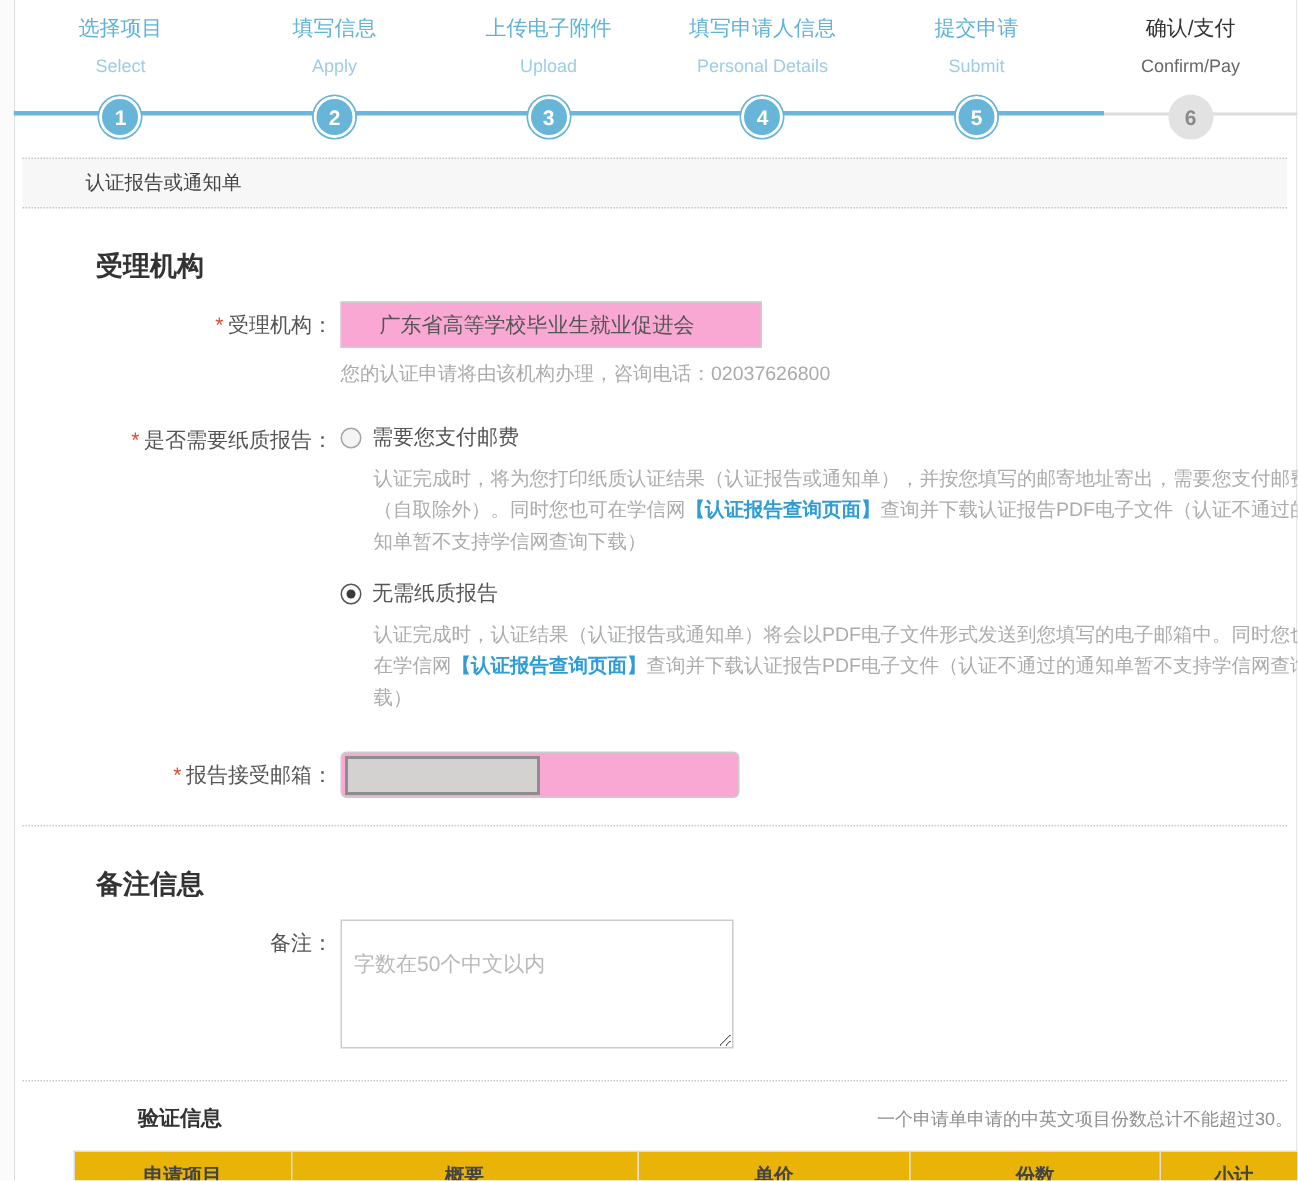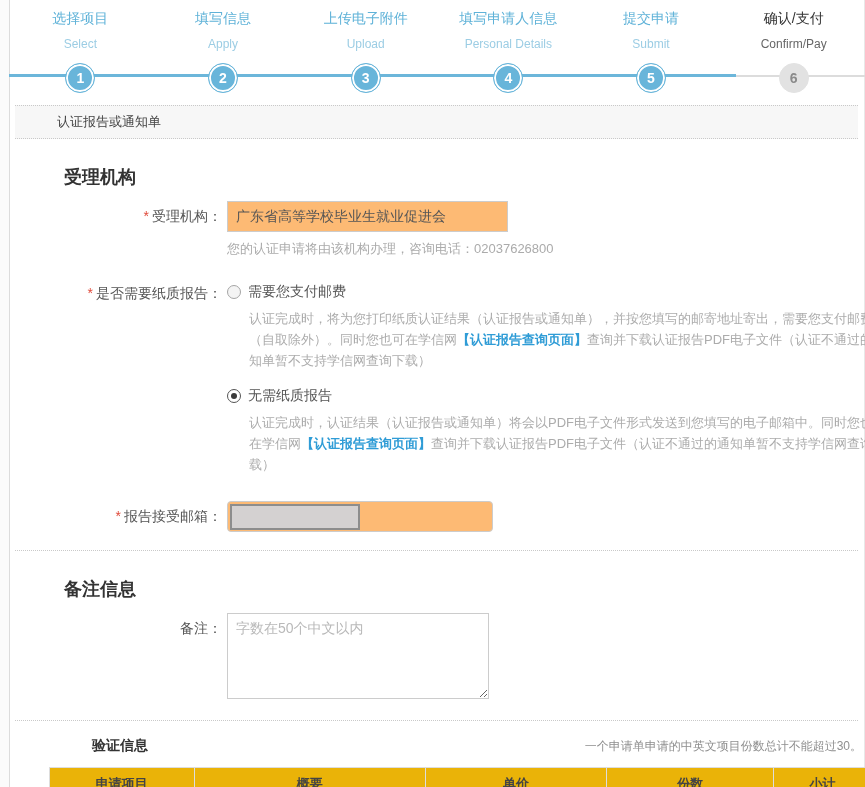--- a/index.html
+++ b/index.html
@@ -28,22 +28,22 @@
   
   .section-bar { margin:2px 7px 0 6px; background:#f7f7f7; border-top:1px dotted #c9c9c9;
                  border-bottom:1px dotted #c9c9c9; padding:7px 0 7px 42px; color:#444; font-size:13px; }
 
   
   .group-title { font-weight:bold; color:#333; margin:26px 0 12px 55px; font-size:18px; }
   .frow { display:flex; align-items:flex-start; margin-bottom:8px; }
   .flabel { width:213px; text-align:right; padding-top:7px; color:#555; flex:none; }
   .req { color:#e04a3a; margin-right:3px; }
   .fctrl { margin-left:5px; }
-  input.text { height:31px; border:1px solid #ccc; padding:0 8px; font-size:14px; color:#555;
-               font-family:inherit; background:#fdba74; outline:none; }
+  input.text { height:31px; border:1px solid #ccc; padding:0 25px; font-size:14px; color:#555;
+               font-family:inherit; background:#f9a8d4; outline:none; }
   .agency-input { width:281px; }
   .hint { margin:6px 0 20px 218px; color:#ababab; font-size:13px; }
 
   .radio-block { padding-top:5px; }
   .radio-row { display:flex; align-items:center; cursor:default; }
   .radio { width:14px; height:14px; border-radius:50%; border:1px solid #a5a5a5; background:#f4f4f4;
            margin-right:7px; flex:none; position:relative; }
   .radio.checked { background:#fff; border-color:#555; }
   .radio.checked::after { content:""; position:absolute; left:3px; top:3px; width:6px; height:6px;
                           border-radius:50%; background:#3a3a3a; }
@@ -52,21 +52,21 @@
   .radio-desc .qlink { color:#2f9cd6; font-weight:bold; text-decoration:none; }
 
   .email-wrap { position:relative; }
   .email-input { width:266px; border:1px solid #a3d0e8; border-radius:4px; }
   .redact { position:absolute; left:3px; top:3px; width:130px; height:26px;
             background:#d4d1d1; border:2px solid #8d8d8d; }
 
   .dotted-sep { border-top:1px dotted #c9c9c9; margin:18px 7px 0 6px; }
 
   textarea.remark { width:262px; height:86px; border:1px solid #ccc; font-family:inherit;
-                    font-size:14px; color:#15803d; padding:6px 8px; resize:both; outline:none; }
+                    font-size:14px; color:#15803d; padding:20px 8px; resize:both; outline:none; }
   textarea.remark::placeholder { color:#b9b9b9; }
 
   
   .verify-head { display:flex; justify-content:space-between; align-items:flex-end;
                  margin:16px 3px 12px 83px; }
   .verify-note { color:#8f8f8f; font-size:12px; }
   table.fee { border-collapse:collapse; margin-left:40px; width:823px; font-size:13px; }
   table.fee th { background:#eab308; border:1px solid #ddd; height:33px; font-weight:bold;
                  color:#444; text-align:center; }
 </style>

